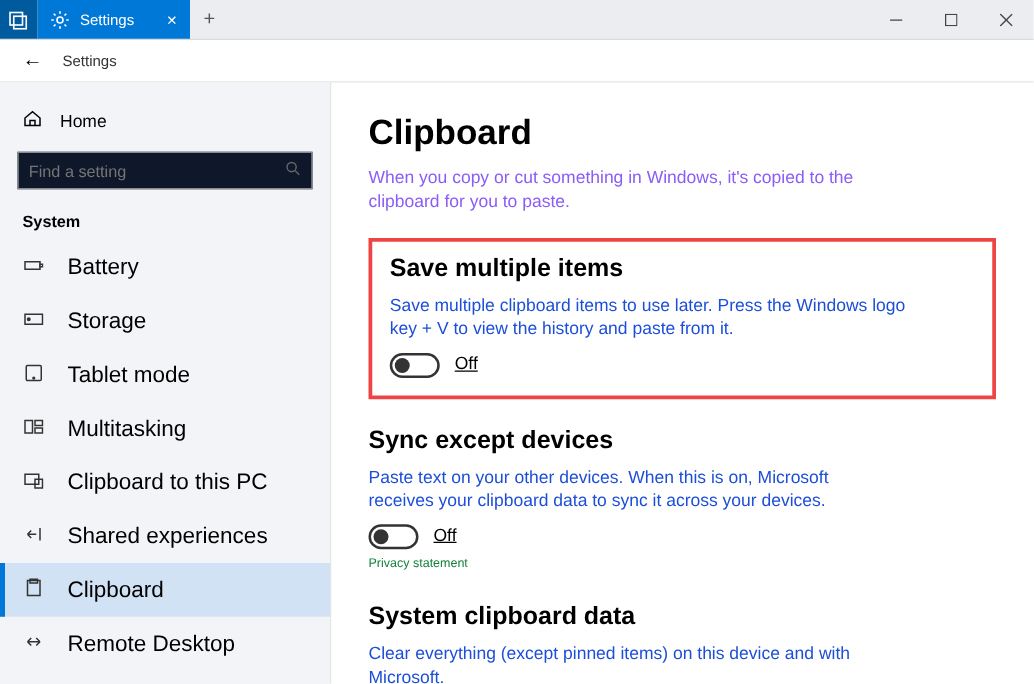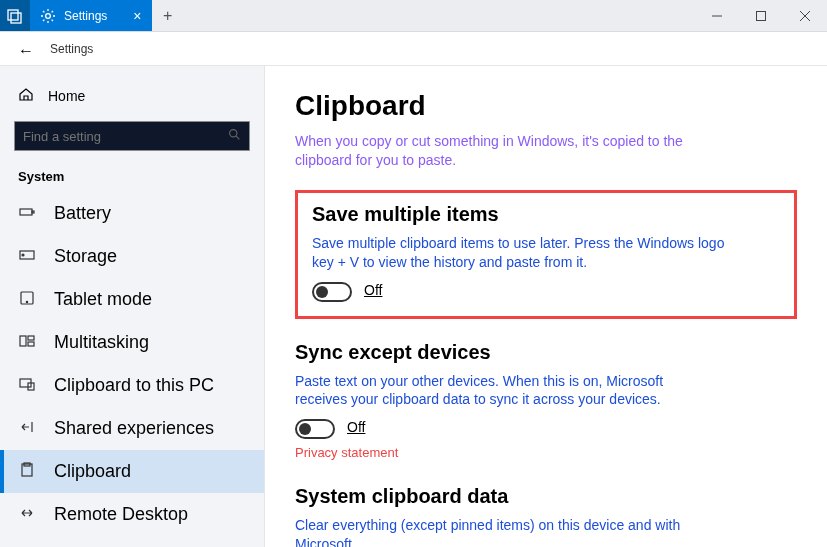--- a/index.html
+++ b/index.html
@@ -41,21 +41,21 @@
   
   h1 { font-size: 28px; font-weight: 600; margin-bottom: 10px; }
   .desc { font-size: 14px; color: #8b5cf6; max-width: 420px; line-height: 1.35; margin-bottom: 20px; }
   .section { max-width: 420px; margin-bottom: 24px; }
   .section h2 { font-size: 20px; font-weight: 600; margin-bottom: 8px; }
   .section .sdesc { font-size: 14px; color: #1d4ed8; line-height: 1.35; margin-bottom: 10px; }
   .toggle-row { display: flex; align-items: flex-start; gap: 12px; text-decoration: underline; }
   .toggle { width: 40px; height: 20px; border: 2px solid #333; border-radius: 10px; position: relative; background: #fff; }
   .toggle::after { content:""; position:absolute; left:2px; top:2px; width:12px; height:12px; background:#333; border-radius:50%; }
   .toggle-label { font-size: 14px; }
-  .link { color: #ef4444; font-size: 13px; text-decoration: none; display: inline-block; margin-top: 6px; }
+  .link { color: #15803d; font-size: 10px; text-decoration: none; display: inline-block; margin-top: 6px; }
 
   .highlight-box { border: 3px solid #ef4444; padding: 10px 14px 14px 14px; margin-bottom: 22px; }
 
   .ico svg, .nico svg { width: 16px; height: 16px; }
 </style>
 </head>
 <body>
 
 <div class="titlebar">
   <div class="tab" style="background:#005a9e;color:#fff;width:30px;justify-content:center">

